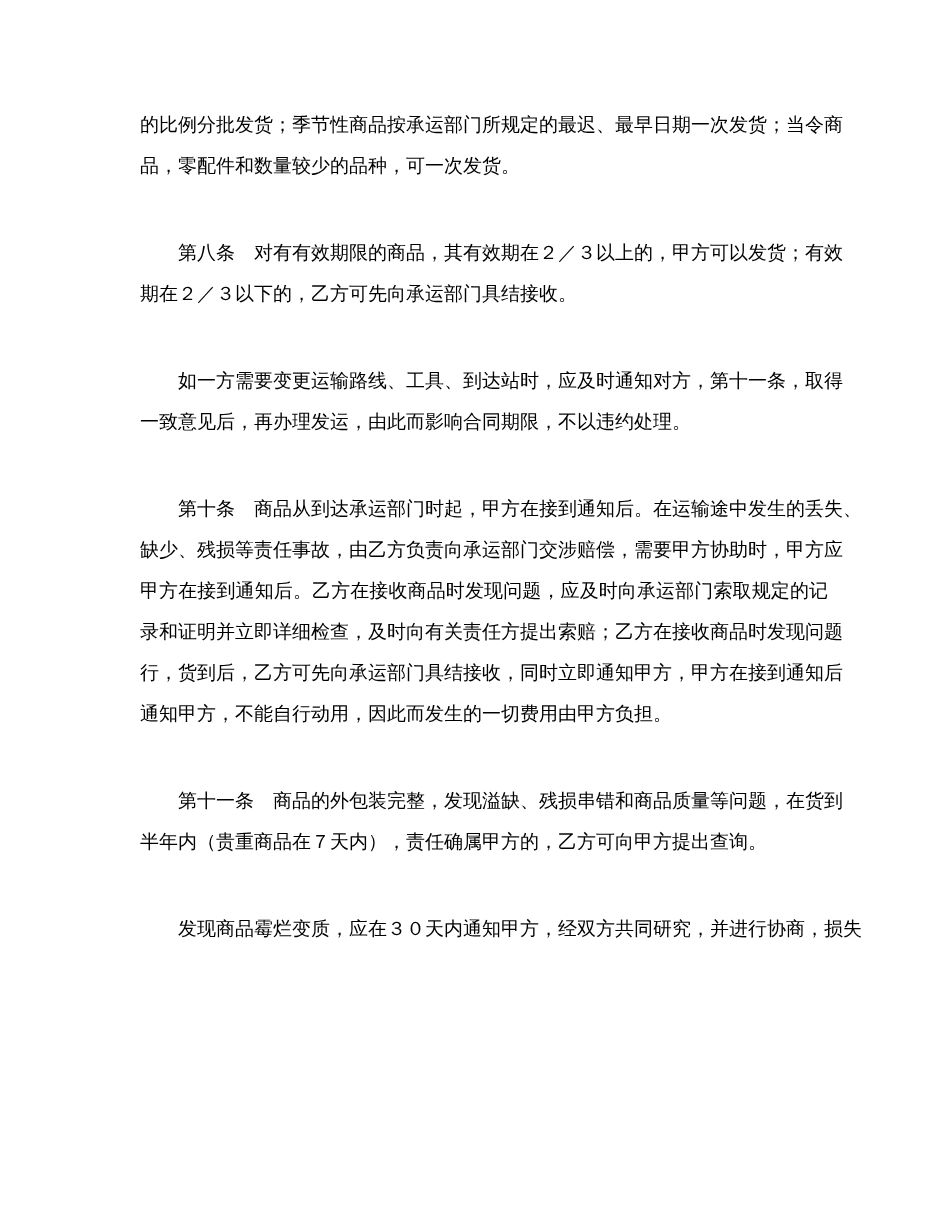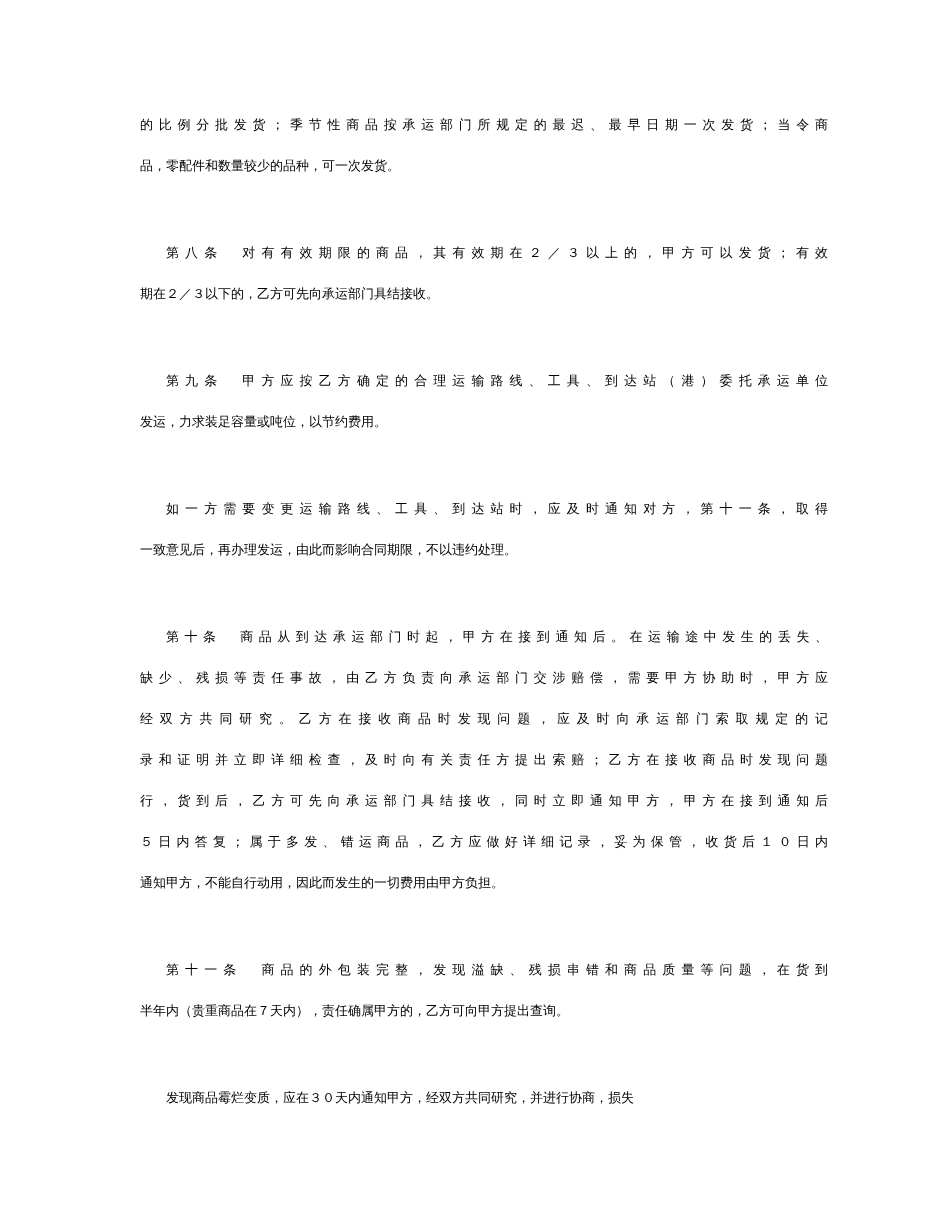--- a/index.html
+++ b/index.html
@@ -24,21 +24,21 @@
     background: #ffffff;
   }
   .content {
     position: absolute;
     top: 104px;
     left: 140px;
     width: 688px;
   }
   .para {
     margin: 0 0 46px 0;
-    font-size: 13px;
+    font-size: 19px;
     line-height: 41px;
   }
   .para:last-child {
     margin-bottom: 0;
   }
   .line {
     white-space: nowrap;
     text-align: justify;
     text-align-last: justify;
   }
@@ -58,37 +58,32 @@
     <div class="para">
       <div class="line">的比例分批发货；季节性商品按承运部门所规定的最迟、最早日期一次发货；当令商</div>
       <div class="line last">品，零配件和数量较少的品种，可一次发货。</div>
     </div>
 
     <div class="para">
       <div class="line indent">第八条　对有有效期限的商品，其有效期在２／３以上的，甲方可以发货；有效</div>
       <div class="line last">期在２／３以下的，乙方可先向承运部门具结接收。</div>
     </div>
 
-    <div class="para">
-      <div class="line indent">第九条　甲方应按乙方确定的合理运输路线、工具、到达站（港）委托承运单位</div>
-      <div class="line last">发运，力求装足容量或吨位，以节约费用。</div>
-    </div>
 
     <div class="para">
       <div class="line indent">如一方需要变更运输路线、工具、到达站时，应及时通知对方，第十一条，取得</div>
       <div class="line last">一致意见后，再办理发运，由此而影响合同期限，不以违约处理。</div>
     </div>
 
     <div class="para">
       <div class="line indent">第十条　商品从到达承运部门时起，甲方在接到通知后。在运输途中发生的丢失、</div>
       <div class="line">缺少、残损等责任事故，由乙方负责向承运部门交涉赔偿，需要甲方协助时，甲方应</div>
-      <div class="line">经双方共同研究。乙方在接收商品时发现问题，应及时向承运部门索取规定的记</div>
+      <div class="line">甲方在接到通知后。乙方在接收商品时发现问题，应及时向承运部门索取规定的记</div>
       <div class="line">录和证明并立即详细检查，及时向有关责任方提出索赔；乙方在接收商品时发现问题</div>
       <div class="line">行，货到后，乙方可先向承运部门具结接收，同时立即通知甲方，甲方在接到通知后</div>
-      <div class="line">５日内答复；属于多发、错运商品，乙方应做好详细记录，妥为保管，收货后１０日内</div>
       <div class="line last">通知甲方，不能自行动用，因此而发生的一切费用由甲方负担。</div>
     </div>
 
     <div class="para">
       <div class="line indent">第十一条　商品的外包装完整，发现溢缺、残损串错和商品质量等问题，在货到</div>
       <div class="line last">半年内（贵重商品在７天内），责任确属甲方的，乙方可向甲方提出查询。</div>
     </div>
 
     <div class="para">
       <div class="line indent last">发现商品霉烂变质，应在３０天内通知甲方，经双方共同研究，并进行协商，损失</div>

